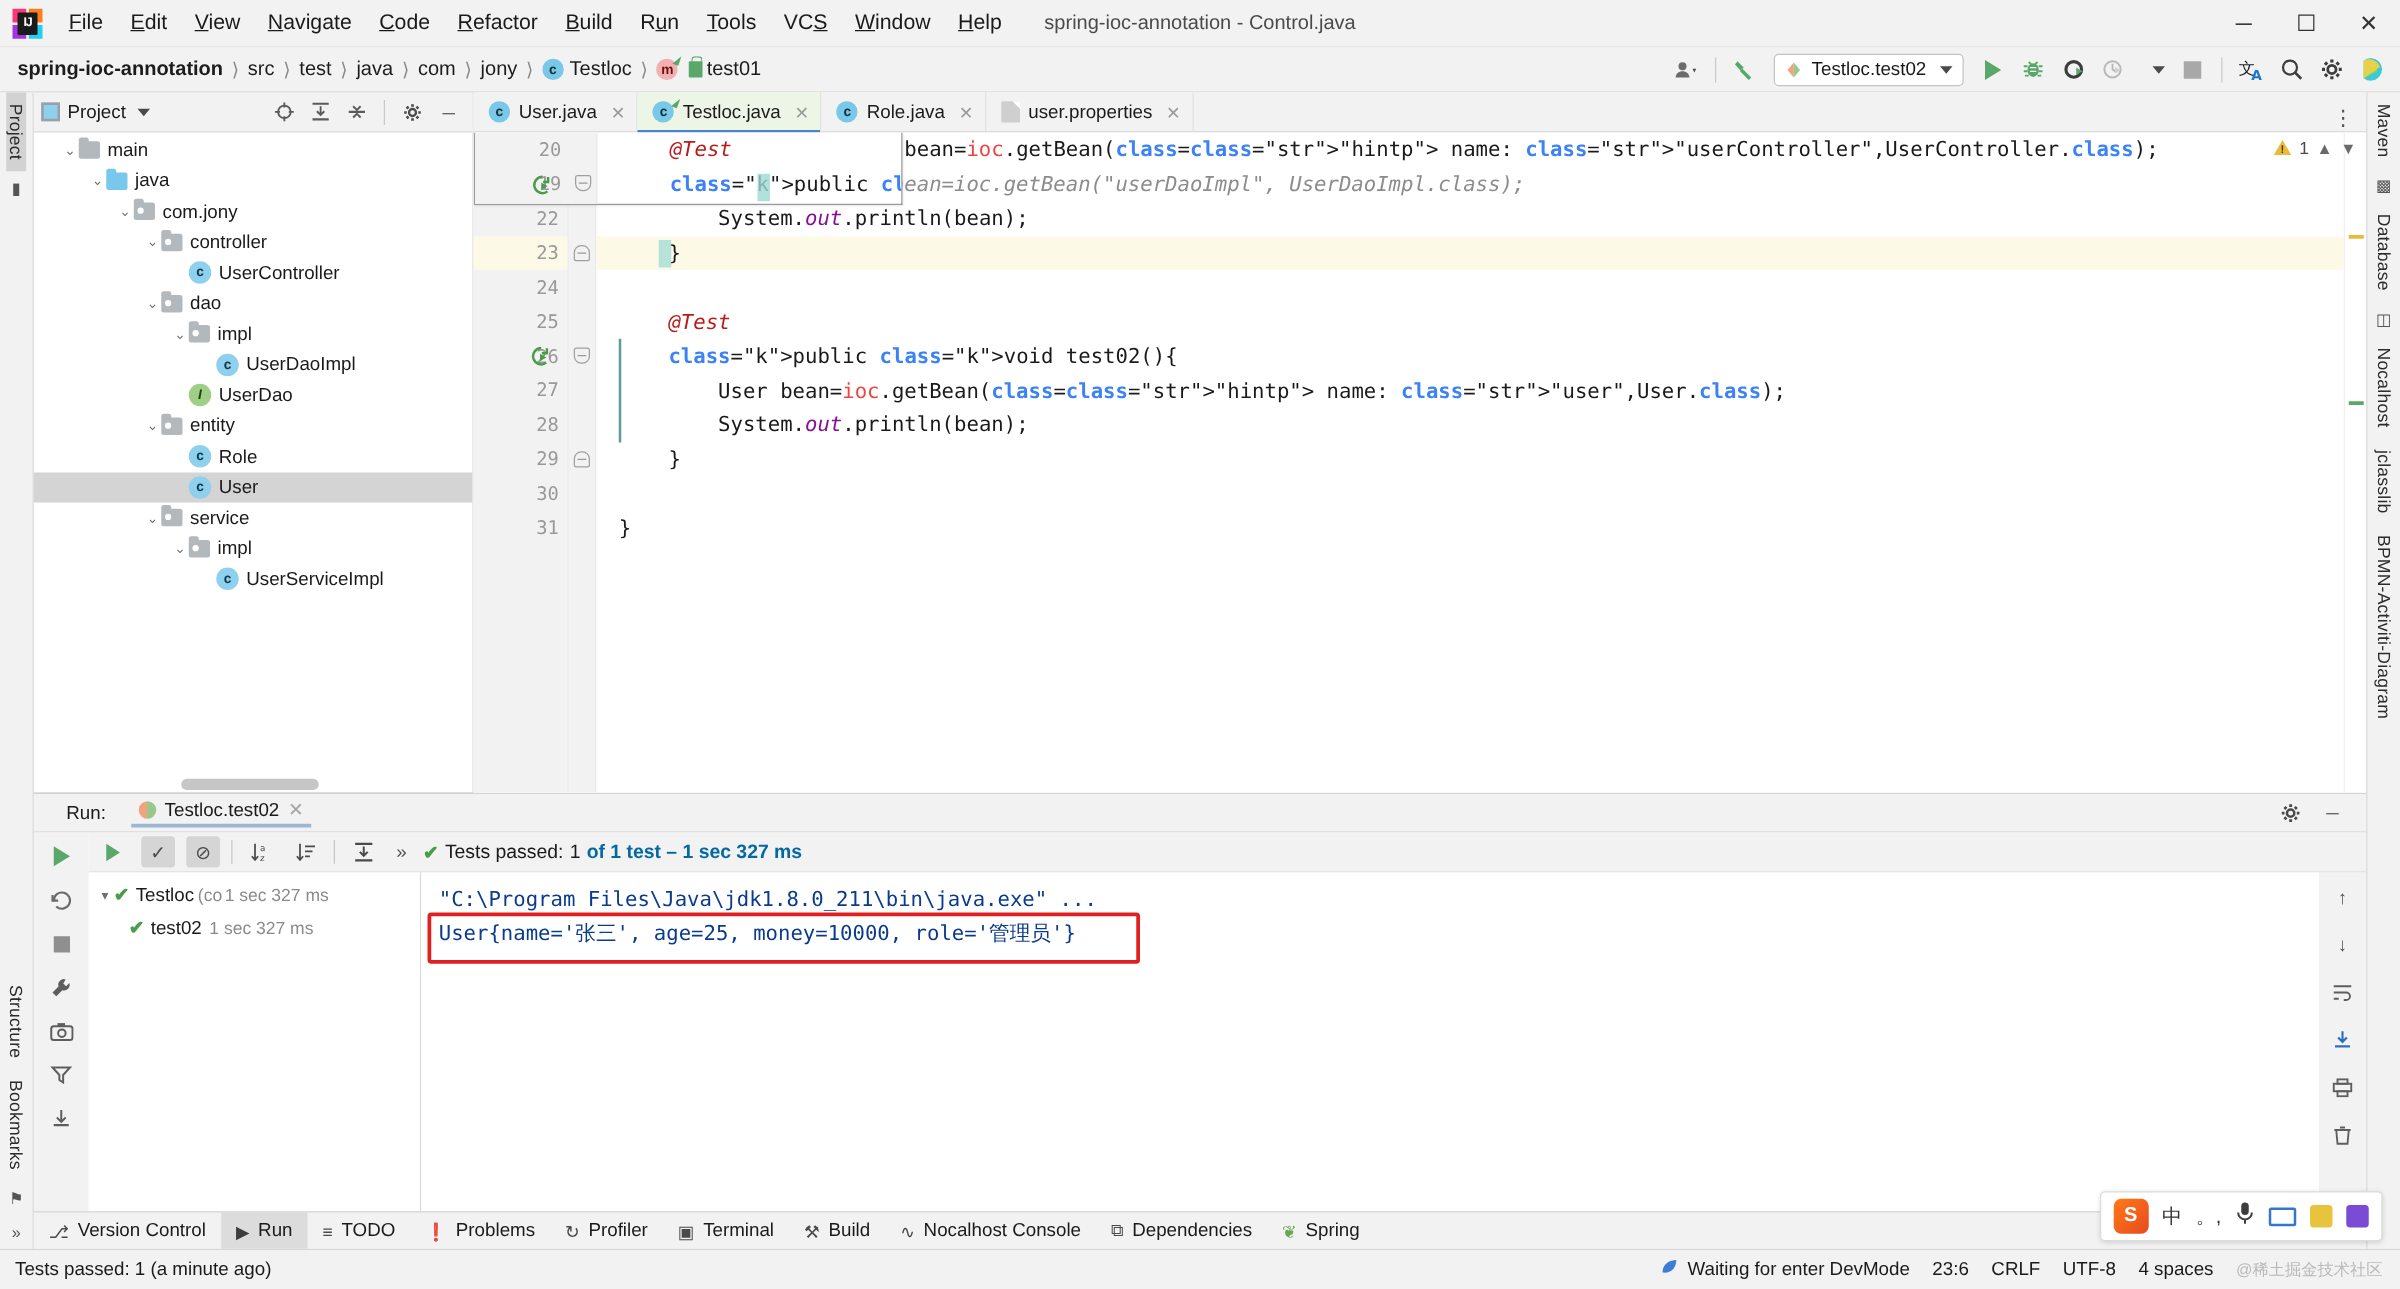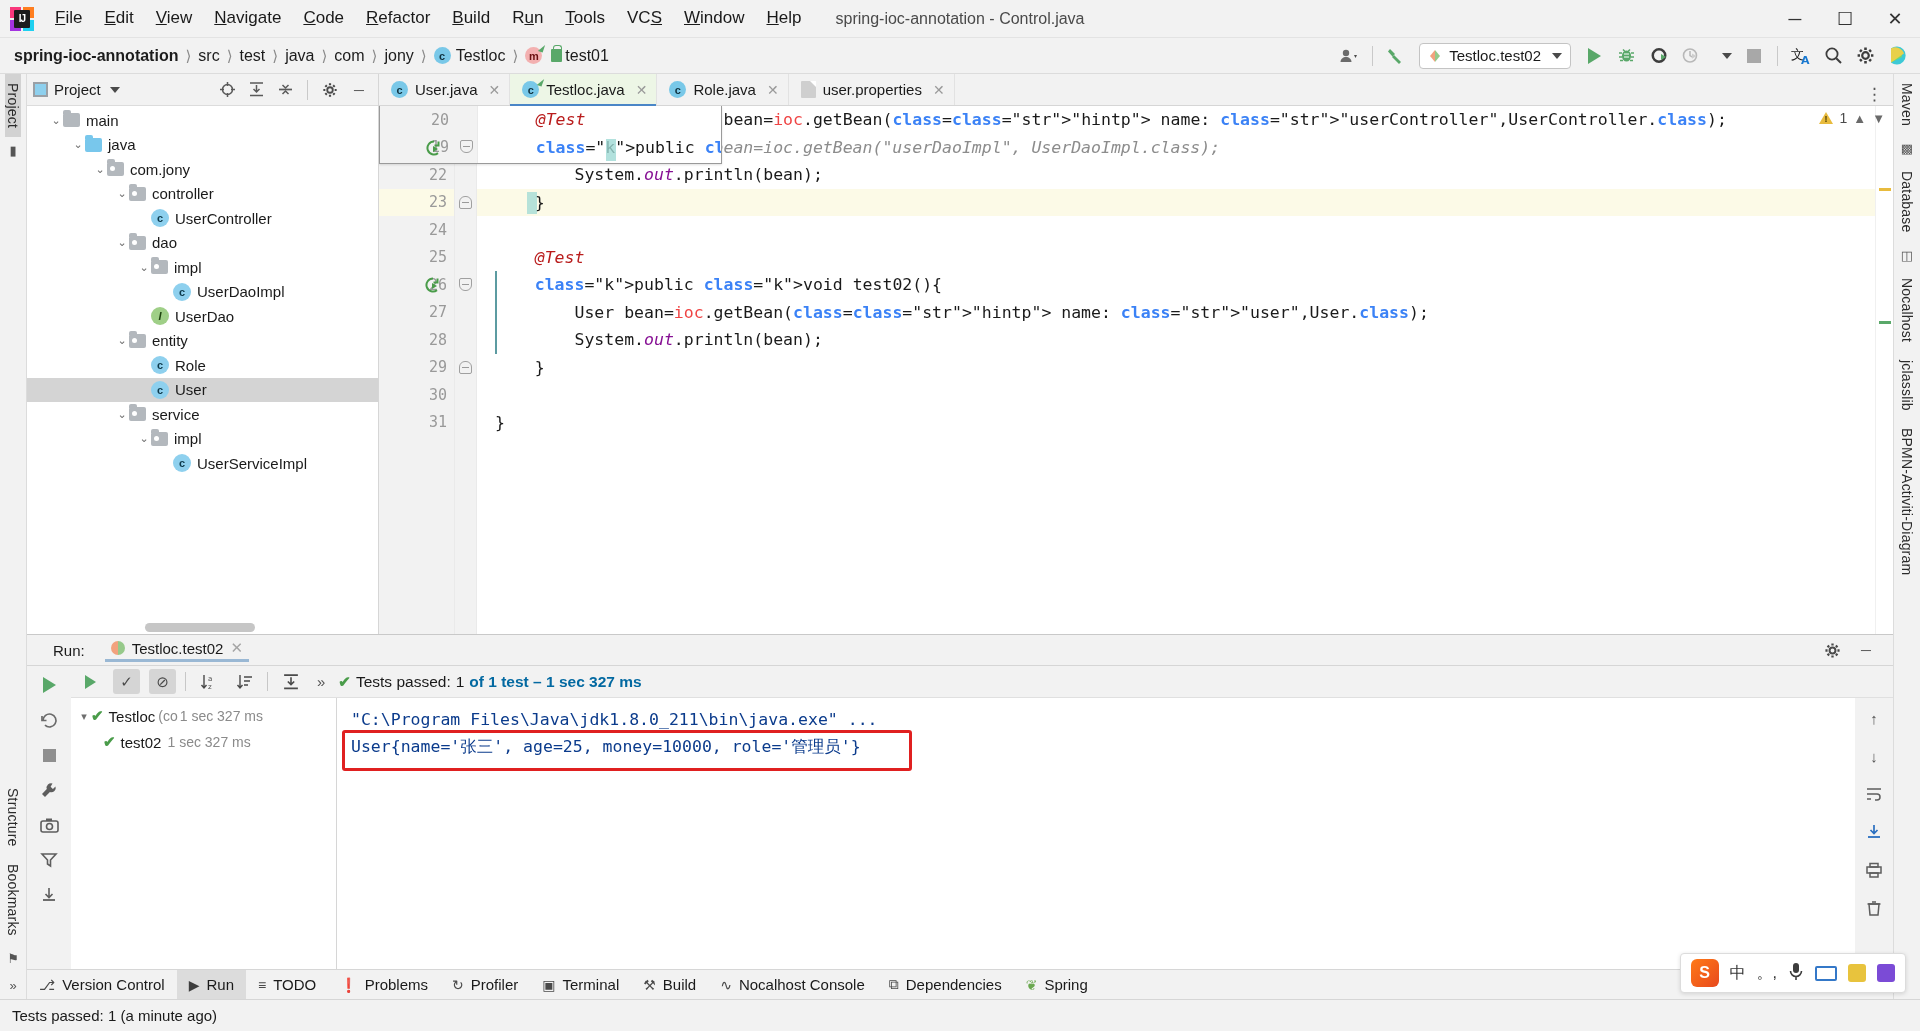--- a/index.html
+++ b/index.html
@@ -834,20 +834,35 @@
       <div class="rail-lbl">Database</div>
       <div class="rail-ic">◫</div>
       <div class="rail-lbl">Nocalhost</div>
       <div class="rail-lbl">jclasslib</div>
       <div class="rail-lbl">BPMN-Activiti-Diagram</div>
     </div>
   </div>
 
   <div class="statusbar">
     <span class="sb-item">Tests passed: 1 (a minute ago)</span>
+    <div class="sb-right">
+      <span class="sb-item" style="display:flex;align-items:center;gap:7px;">
+        <span>
+          <svg width="15" height="15" viewBox="0 0 15 15">
+              <path d="M2 12C2 5 8 2 13 2c0 6-4 11-11 10z" fill="#3a7fd5"></path>
+            </svg>
+        </span>
+        <span>Waiting for enter DevMode</span>
+      </span>
+      <span class="sb-item">23:6</span>
+      <span class="sb-item">CRLF</span>
+      <span class="sb-item">UTF-8</span>
+      <span class="sb-item">4 spaces</span>
+      <span class="sb-item wm">@稀土掘金技术社区</span>
+    </div>
   </div>
 
   <div style="position:absolute; right:16px; bottom:48px; display:flex; align-items:center; gap:6px; font-size:15px; color:#1a1a1a; z-index:25;">
     <svg width="16" height="16" viewBox="0 0 19 19">
         <circle cx="8" cy="8" r="5.6" fill="none" stroke="#3d3d3d" stroke-width="1.8"></circle>
         <path d="M12.2 12.2L17 17" stroke="#3d3d3d" stroke-width="2"></path>
       </svg>
     <span>Event Log</span>
   </div>
 

